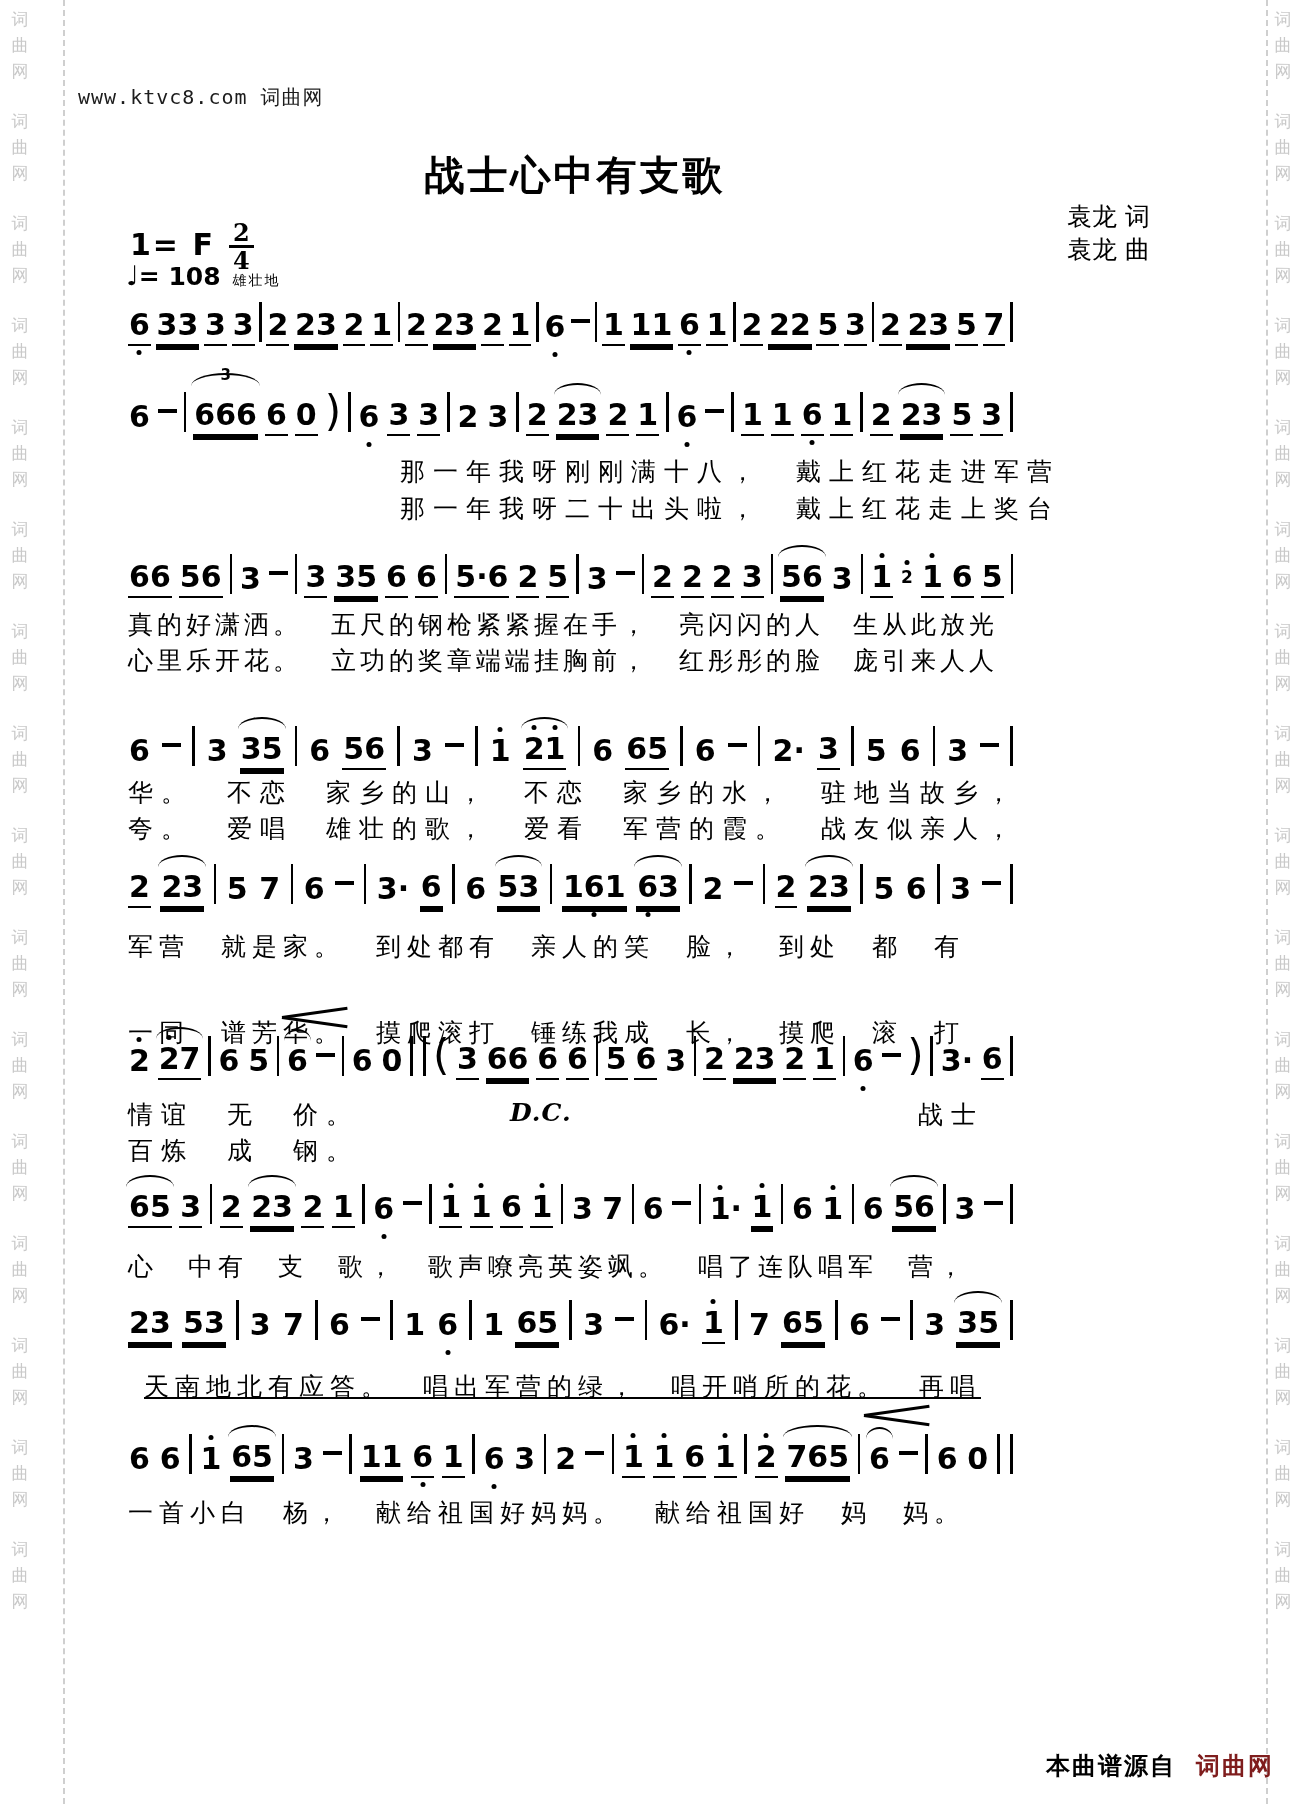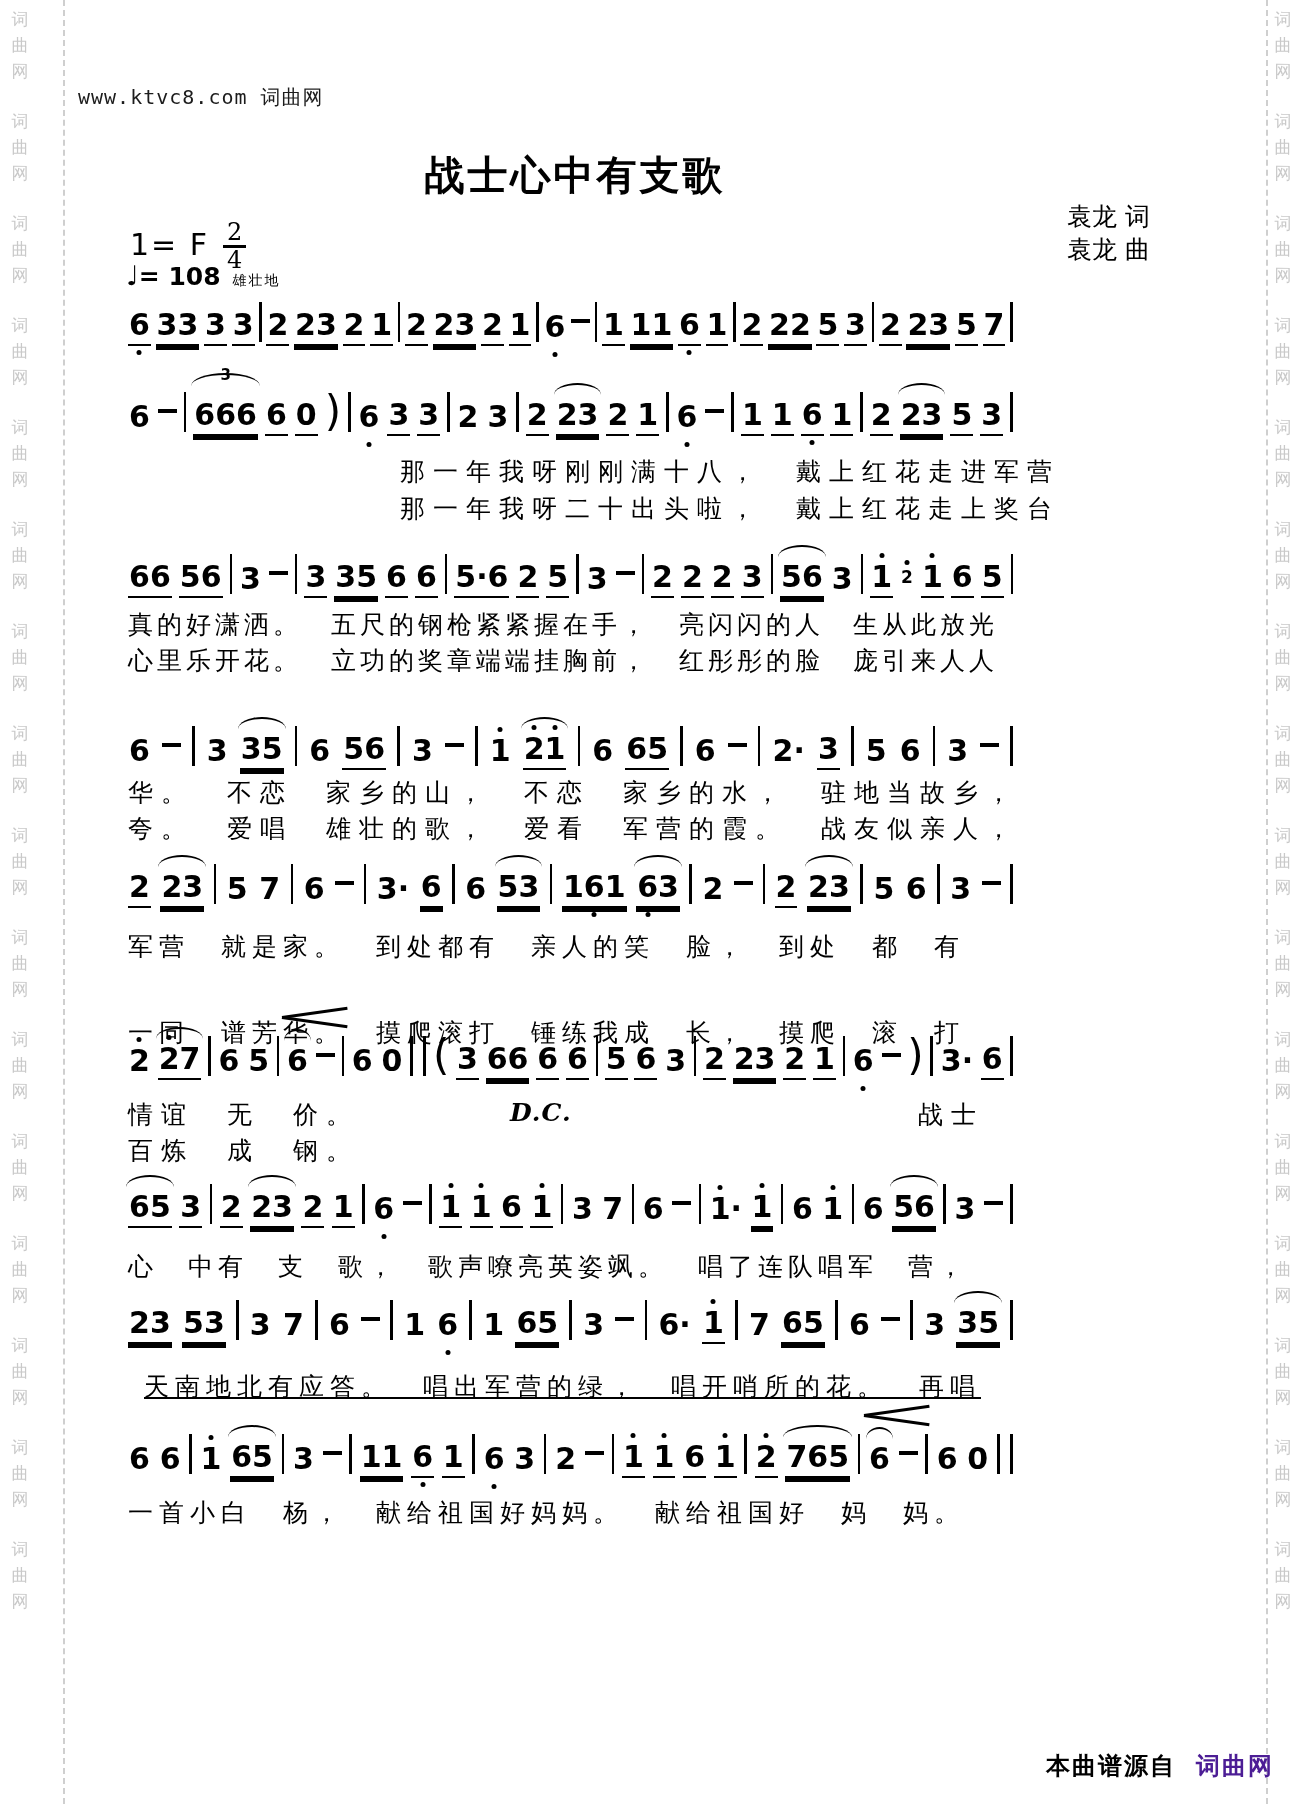--- a/index.html
+++ b/index.html
@@ -15,21 +15,21 @@
   
   #top-watermark{position:absolute;left:78px;top:84px;font-family:"DejaVu Sans Mono",monospace;
                  font-size:20px;color:#1c1c1c;letter-spacing:1px;}
   
   #song-title{position:absolute;left:0;right:140px;top:148px;text-align:center;
               font-size:40px;font-weight:bold;letter-spacing:3px;}
   #credits{position:absolute;left:940px;top:200px;width:210px;text-align:right;
            font-family:"DejaVu Serif",serif;font-size:25px;line-height:33px;}
   
   #key-row{position:absolute;left:130px;top:218px;display:flex;align-items:center;
-           font-weight:normal;font-size:30px;}
+           font-weight:bold;font-size:30px;}
   #key-sig{letter-spacing:2px;}
   #meter{display:inline-flex;flex-direction:column;align-items:center;margin-left:14px;
          font-size:24px;line-height:1.05;transform:translateY(2px);font-family:"DejaVu Serif",serif;}
   #meter .den{border-top:3px solid #000;padding:0 4px;}
   #tempo-row{position:absolute;left:126px;top:260px;display:flex;align-items:baseline;
              font-size:25px;font-weight:bold;}
   #tempo-note{font-size:27px;}
   #expression{font-weight:normal;font-size:14px;margin-left:12px;letter-spacing:2px;}
   
   .notation{position:absolute;left:128px;width:885px;height:48px;display:flex;
@@ -580,14 +580,14 @@
       <div class="lyric" style="top: 930px; left: 128px; letter-spacing: 6px;">军营　就是家。　到处都有　亲人的笑　脸，　到处　都　有</div>
       <div class="lyric" style="top: 1016px; left: 128px; letter-spacing: 6px;">一同　谱芳华。　摸爬滚打　锤练我成　长，　摸爬　滚　打</div>
       <div class="lyric" style="top: 1098px; left: 128px; letter-spacing: 8px;"><span class="seg" style="left: 0px;">情谊　无　价。</span><span class="seg dc" style="left: 382px;">D.C.</span><span class="seg" style="left: 790px;">战士</span></div>
       <div class="lyric" style="top: 1134px; left: 128px; letter-spacing: 8px;">百炼　成　钢。</div>
       <div class="lyric" style="top: 1250px; left: 128px; letter-spacing: 5px;">心　中有　支　歌，　歌声嘹亮英姿飒。　唱了连队唱军　营，</div>
       <div class="lyric" style="top: 1370px; left: 144px; letter-spacing: 6px; text-decoration: underline;">天南地北有应答。　唱出军营的绿，　唱开哨所的花。　再唱</div>
       <div class="lyric" style="top: 1496px; left: 128px; letter-spacing: 6px;">一首小白　杨，　献给祖国好妈妈。　献给祖国好　妈　妈。</div>
     </div>
 
   <div id="footer-credit">本曲谱源自</div>
-  <div id="footer-site" style="color: #4c1d95;">词曲网</div>
+  <div id="footer-site" style="color: #7f1d1d;">词曲网</div>
 </div>
 
 </body></html>

